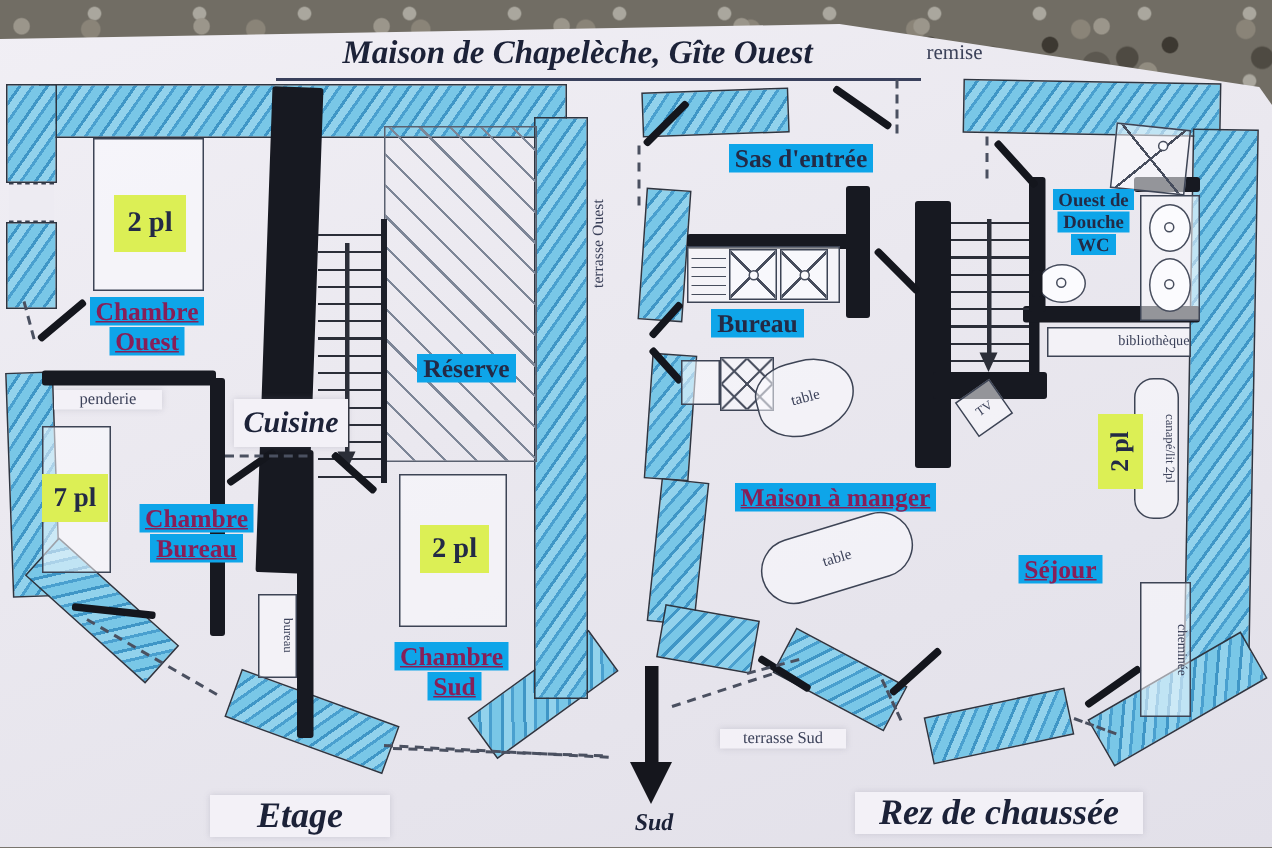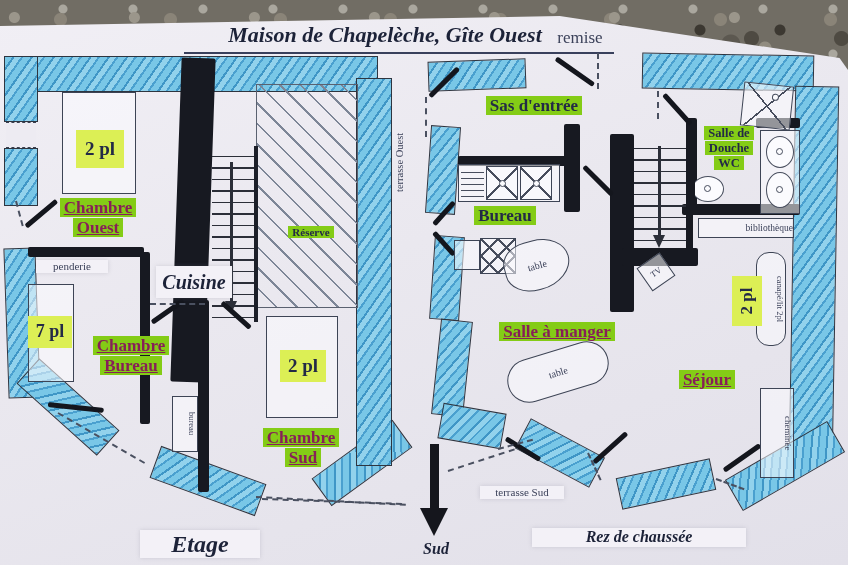--- a/index.html
+++ b/index.html
@@ -52,21 +52,21 @@
   .cross { background-image:
       linear-gradient(45deg,transparent calc(50% - 0.8px), #474d5d calc(50% - 0.8px) calc(50% + 0.8px), transparent calc(50% + 0.8px)),
       linear-gradient(-45deg,transparent calc(50% - 0.8px), #474d5d calc(50% - 0.8px) calc(50% + 0.8px), transparent calc(50% + 0.8px)); }
   .cells { background-size:50% 50%; }
   .dot { position:absolute; width:7px; height:7px; border:1.4px solid #474d5d; border-radius:50%; background:#fbfbfe; }
   .lines-h { background:repeating-linear-gradient(180deg,transparent 0 5px,#474d5d 5px 6px); }
   .oval { position:absolute; border:1.6px solid #474d5d; border-radius:50%; background:#fbfbfe; }
 
   .tag { position:absolute; text-align:center; line-height:1.18; }
   .tag span { padding:0 4px; box-decoration-break:clone; -webkit-box-decoration-break:clone; }
-  .pink span { background:#84cc16; }
+  .pink span { background:#0ea5e9; }
   .green { background:#dcef55; display:flex; align-items:center; justify-content:center; }
   .navy { color:#232a46; } .magenta { color:#871f58;text-decoration:underline; }
   .big { color:#1c2238; font-weight:bold;font-style:italic; }
   .small-lbl { color:#3c425a; }
   .sticker { background:#f3f1f7; box-shadow:0 0 4px rgba(120,120,140,.25); }
   .vtext { writing-mode:vertical-rl; text-align:center; }
   .vtext-up { writing-mode:vertical-rl; transform:rotate(180deg); text-align:center; }
 </style>
 </head>
 <body>
@@ -116,21 +116,21 @@
 
   <div class="tag green navy" style="left:76px;top:130px;width:48px;height:38px;font-size:19px;font-weight:bold;">
     <span>2 pl</span>
     </div>
   <div class="tag pink magenta" style="left:48px;top:198px;width:100px;font-size:17px;font-weight:bold;">
     <span>Chambre Ouest</span></div>
   <div class="tag small-lbl sticker" style="left:36px;top:260px;width:72px;font-size:11px;">
     <span>penderie</span></div>
   <div class="tag big sticker" style="left:156px;top:266px;width:76px;height:32px;font-size:20px;line-height:32px;">
     <span>Cuisine</span></div>
-  <div class="tag pink navy" style="left:268px;top:226px;width:86px;font-size:11px;font-weight:bold;">
+  <div class="tag pink navy" style="left:268px;top:236px;width:86px;font-size:17px;font-weight:bold;">
     <span>Réserve</span></div>
   <div class="tag green navy" style="left:28px;top:316px;width:44px;height:32px;font-size:18px;font-weight:bold;">
     <span>7 pl</span>
     </div>
   <div class="tag pink magenta" style="left:80px;top:336px;width:102px;font-size:17px;font-weight:bold;">
     <span>Chambre Bureau</span></div>
   <div class="tag green navy" style="left:280px;top:350px;width:46px;height:32px;font-size:19px;font-weight:bold;">
     <span>2 pl</span>
     </div>
   <div class="tag pink magenta" style="left:250px;top:428px;width:106px;font-size:17px;font-weight:bold;">
@@ -218,42 +218,42 @@
     <span class="small-lbl" style="font-size:9.5px;">bibliothèque</span>
     </div>
   <div class="furn vtext" style="left:756px;top:252px;width:30px;height:94px;border-radius:13px;font-size:8.5px;color:#3c425a;">
     <span>canapé/lit 2pl</span></div>
   <div class="furn vtext" style="left:760px;top:388px;width:34px;height:90px;font-size:9px;color:#3c425a;">
     <span>cheminée</span></div>
   <div class="furn" style="left:642px;top:258px;width:28px;height:28px;transform:rotate(-35deg);display:flex;align-items:center;justify-content:center;">
     <span class="small-lbl" style="font-size:8.5px;">TV</span>
     </div>
 
-  <div class="tag small-lbl" style="left:548px;top:28px;width:64px;font-size:17px;">
+  <div class="tag small-lbl" style="left:595px;top:28px;width:64px;font-size:14px;text-align:right;">
     <span>remise</span></div>
   <div class="abs vtext-up small-lbl" style="left:394px;top:92px;width:18px;height:140px;font-size:10.5px;">
     <span>terrasse Ouest</span></div>
   <div class="tag pink navy" style="left:472px;top:96px;width:124px;font-size:17px;font-weight:bold;">
     <span>Sas d'entrée</span></div>
   <div class="tag pink navy" style="left:464px;top:206px;width:82px;font-size:17px;font-weight:bold;">
     <span>Bureau</span></div>
   <div class="tag pink magenta" style="left:486px;top:322px;width:142px;font-size:17px;font-weight:bold;">
-    <span>Salle à manger</span></div>
+    <span>Maison à manger</span></div>
   <div class="tag pink navy" style="left:696px;top:126px;width:66px;font-size:12.5px;font-weight:bold;">
-    <span>Salle de</span><br>
+    <span>Ouest de</span><br>
     <span>Douche</span><br>
     <span>WC</span></div>
   <div class="tag green navy" style="left:722px;top:286px;width:50px;height:30px;font-size:17px;font-weight:bold;transform:rotate(-90deg);">
     <span>2 pl</span>
     </div>
   <div class="tag pink magenta" style="left:666px;top:370px;width:82px;font-size:17px;font-weight:bold;">
     <span>Séjour</span></div>
   <div class="tag small-lbl sticker" style="left:480px;top:486px;width:84px;font-size:11px;">
     <span>terrasse Sud</span></div>
-  <div class="tag big sticker" style="left:532px;top:528px;width:214px;font-size:16px;">
+  <div class="tag big sticker" style="left:570px;top:528px;width:192px;font-size:24px;">
     <span>Rez de chaussée</span></div>
 
   <div class="abs" style="left:430px;top:444px;width:9px;height:66px;background:#15161d;"></div>
   <div class="abs" style="left:420px;top:508px;width:0;height:0;border-left:14px solid transparent;border-right:14px solid transparent;border-top:28px solid #15161d;"></div>
   <div class="tag big" style="left:406px;top:540px;width:60px;font-size:16px;">
     <span>Sud</span></div>
 </div>
 
 <div class="dash" style="left:256px;top:496px;width:150px;transform:rotate(3deg);"></div>
 

